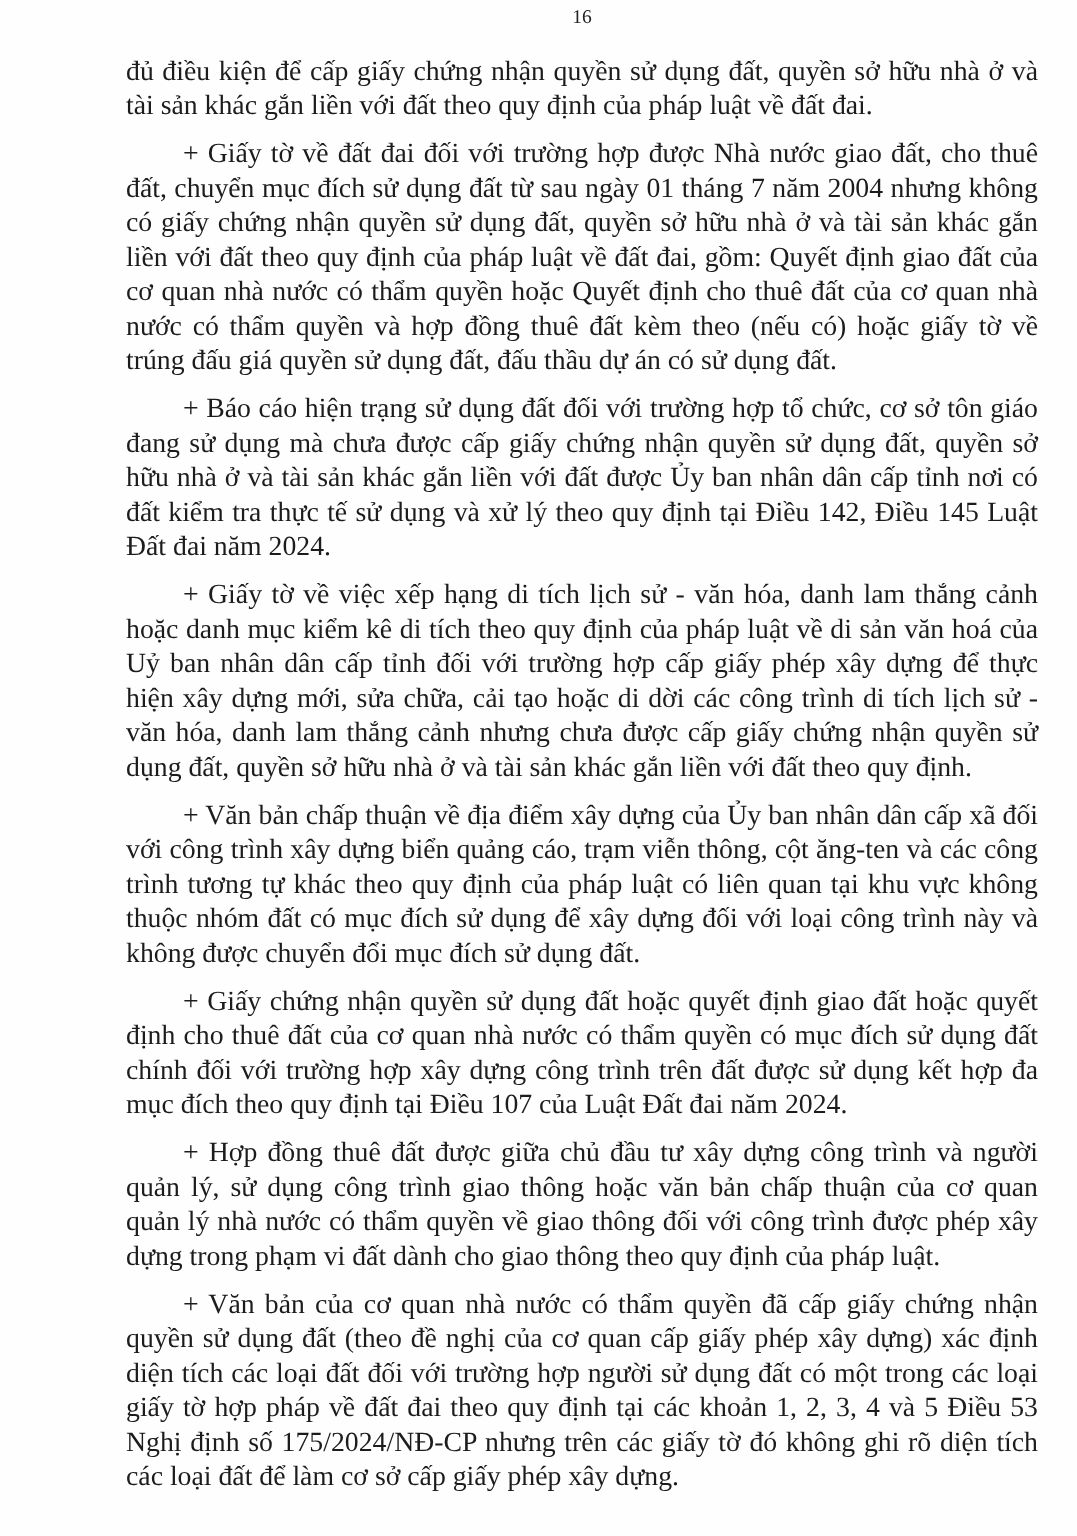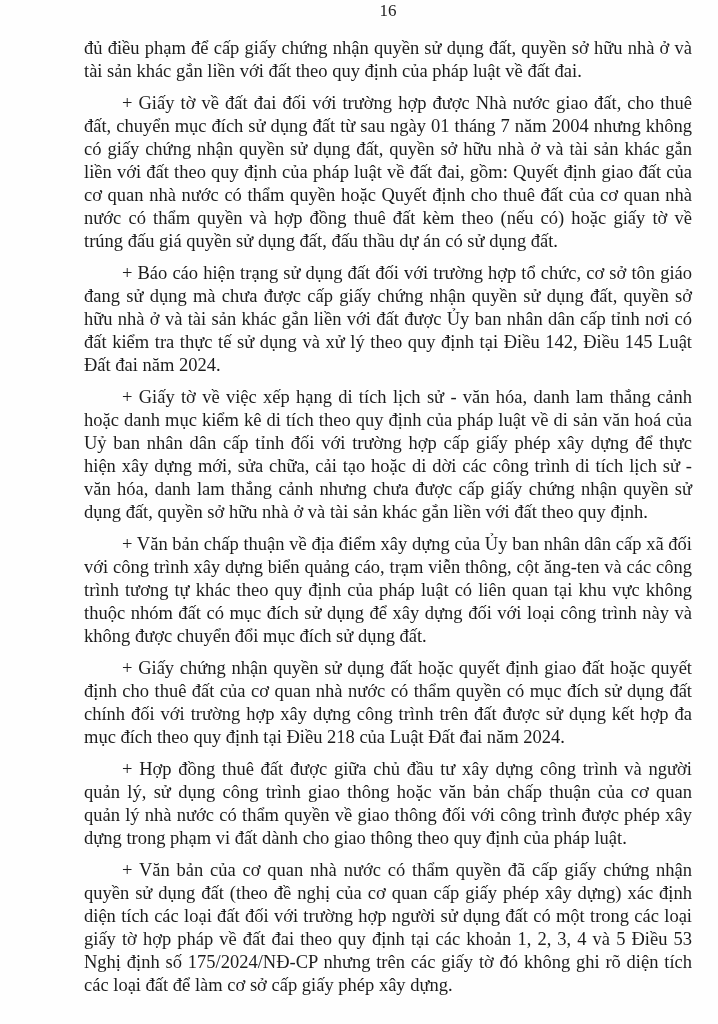--- a/index.html
+++ b/index.html
@@ -13,21 +13,21 @@
     height: 1024px;
     box-sizing: border-box;
     background: #fefefe;
     color: #1c1c1c;
     font-family: "Liberation Serif", "DejaVu Serif", serif;
     padding: 2px 26px 0 84px;
     overflow: hidden;
   }
   .page-number {
     text-align: center;
-    font-size: 17px;
+    font-size: 13px;
     line-height: 18px;
     margin-bottom: 17px;
     color: #222222;
   }
   .doc-body {
     font-size: 18.5px;
     line-height: 23px;
     text-align: justify;
   }
   .para {
@@ -37,22 +37,22 @@
   .para.indent {
     text-indent: 38px;
   }
 </style>
 </head>
 <body>
 
 <div class="page">
   <div class="page-number">16</div>
   <div class="doc-body">
-      <p class="para">đủ điều phạm để cấp giấy chứng nhận quyền sử dụng đất, quyền sở hữu nhà ở và tài sản khác gắn liền với đất theo quy định của pháp luật về đất đai.</p>
+      <p class="para">đủ điều kiện để cấp giấy chứng nhận quyền sử dụng đất, quyền sở hữu nhà ở và tài sản khác gắn liền với đất theo quy định của pháp luật về đất đai.</p>
       <p class="para indent">+ Giấy tờ về đất đai đối với trường hợp được Nhà nước giao đất, cho thuê đất, chuyển mục đích sử dụng đất từ sau ngày 01 tháng 7 năm 2004 nhưng không có giấy chứng nhận quyền sử dụng đất, quyền sở hữu nhà ở và tài sản khác gắn liền với đất theo quy định của pháp luật về đất đai, gồm: Quyết định giao đất của cơ quan nhà nước có thẩm quyền hoặc Quyết định cho thuê đất của cơ quan nhà nước có thẩm quyền và hợp đồng thuê đất kèm theo (nếu có) hoặc giấy tờ về trúng đấu giá quyền sử dụng đất, đấu thầu dự án có sử dụng đất.</p>
       <p class="para indent">+ Báo cáo hiện trạng sử dụng đất đối với trường hợp tổ chức, cơ sở tôn giáo đang sử dụng mà chưa được cấp giấy chứng nhận quyền sử dụng đất, quyền sở hữu nhà ở và tài sản khác gắn liền với đất được Ủy ban nhân dân cấp tỉnh nơi có đất kiểm tra thực tế sử dụng và xử lý theo quy định tại Điều 142, Điều 145 Luật Đất đai năm 2024.</p>
       <p class="para indent">+ Giấy tờ về việc xếp hạng di tích lịch sử - văn hóa, danh lam thắng cảnh hoặc danh mục kiểm kê di tích theo quy định của pháp luật về di sản văn hoá của Uỷ ban nhân dân cấp tỉnh đối với trường hợp cấp giấy phép xây dựng để thực hiện xây dựng mới, sửa chữa, cải tạo hoặc di dời các công trình di tích lịch sử - văn hóa, danh lam thắng cảnh nhưng chưa được cấp giấy chứng nhận quyền sử dụng đất, quyền sở hữu nhà ở và tài sản khác gắn liền với đất theo quy định.</p>
       <p class="para indent">+ Văn bản chấp thuận về địa điểm xây dựng của Ủy ban nhân dân cấp xã đối với công trình xây dựng biển quảng cáo, trạm viễn thông, cột ăng-ten và các công trình tương tự khác theo quy định của pháp luật có liên quan tại khu vực không thuộc nhóm đất có mục đích sử dụng để xây dựng đối với loại công trình này và không được chuyển đổi mục đích sử dụng đất.</p>
-      <p class="para indent">+ Giấy chứng nhận quyền sử dụng đất hoặc quyết định giao đất hoặc quyết định cho thuê đất của cơ quan nhà nước có thẩm quyền có mục đích sử dụng đất chính đối với trường hợp xây dựng công trình trên đất được sử dụng kết hợp đa mục đích theo quy định tại Điều 218 của Luật Đất đai năm 2024.</p>
+      <p class="para indent">+ Giấy chứng nhận quyền sử dụng đất hoặc quyết định giao đất hoặc quyết định cho thuê đất của cơ quan nhà nước có thẩm quyền có mục đích sử dụng đất chính đối với trường hợp xây dựng công trình trên đất được sử dụng kết hợp đa mục đích theo quy định tại Điều 107 của Luật Đất đai năm 2024.</p>
       <p class="para indent">+ Hợp đồng thuê đất được giữa chủ đầu tư xây dựng công trình và người quản lý, sử dụng công trình giao thông hoặc văn bản chấp thuận của cơ quan quản lý nhà nước có thẩm quyền về giao thông đối với công trình được phép xây dựng trong phạm vi đất dành cho giao thông theo quy định của pháp luật.</p>
       <p class="para indent">+ Văn bản của cơ quan nhà nước có thẩm quyền đã cấp giấy chứng nhận quyền sử dụng đất (theo đề nghị của cơ quan cấp giấy phép xây dựng) xác định diện tích các loại đất đối với trường hợp người sử dụng đất có một trong các loại giấy tờ hợp pháp về đất đai theo quy định tại các khoản 1, 2, 3, 4 và 5 Điều 53 Nghị định số 175/2024/NĐ-CP nhưng trên các giấy tờ đó không ghi rõ diện tích các loại đất để làm cơ sở cấp giấy phép xây dựng.</p>
     </div>
 </div>
 
 </body></html>

